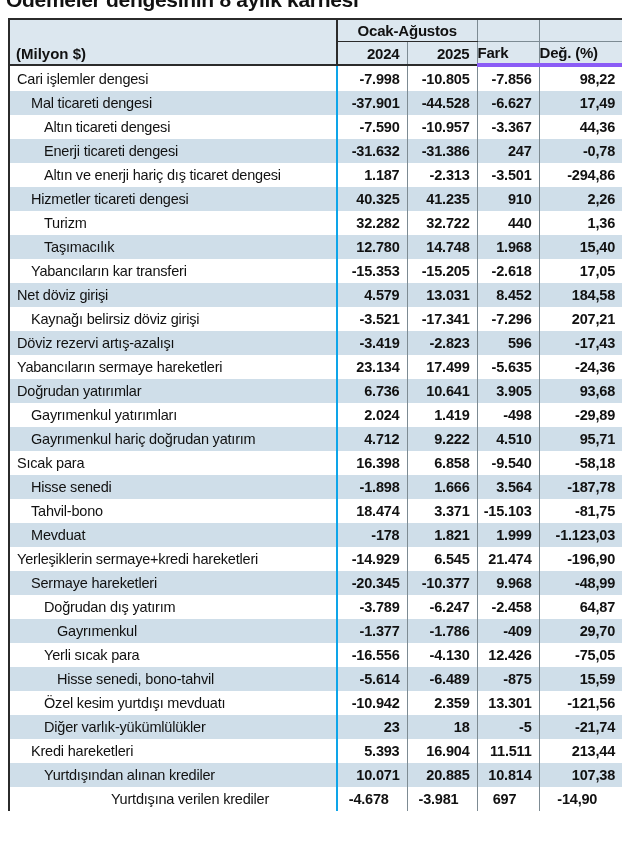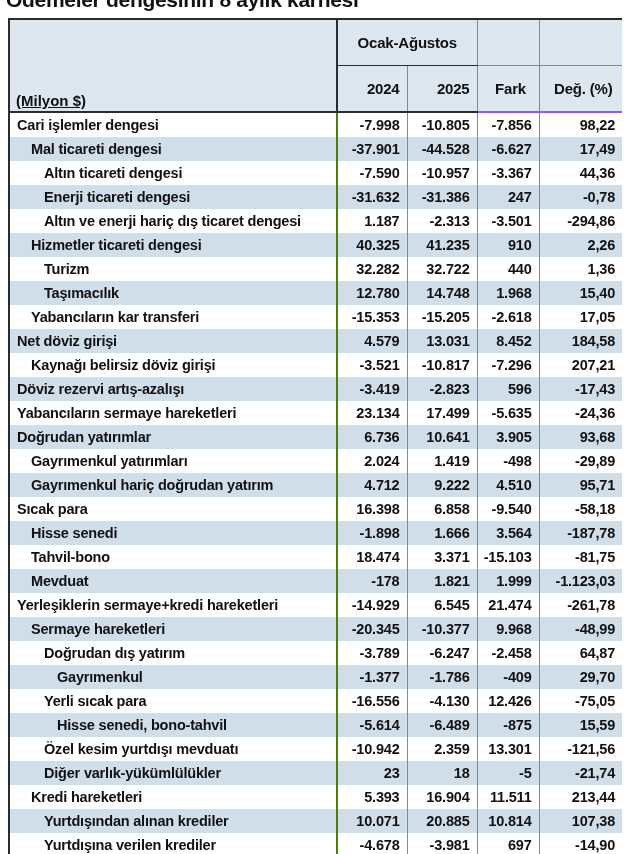--- a/index.html
+++ b/index.html
@@ -68,35 +68,34 @@
   table.bop col.c-2024  { width: 70px; }
   table.bop col.c-2025  { width: 70px; }
   table.bop col.c-fark  { width: 62px; }
   table.bop col.c-deg   { width: 84px; }
 
   
   thead th {
     background: #dce7ef;
     border: 1px solid #7d8b93;
     font-weight: bold;
-    padding: 12px;
+    padding: 0;
     height: 21px;
     font-size: 15px;
     color: #111;
   }
   th.h-blank-label {
     border-bottom: 2px solid #2b2b2b;
     border-top: 2px solid #2b2b2b;
     border-left: 2px solid #2b2b2b;
     border-right: 2px solid #2b2b2b;
     text-align: left;
     padding-left: 6px;
     vertical-align: bottom;
     padding-bottom: 2px;
-    text-decoration: underline;
   }
   th.h-period {
     border-top: 2px solid #2b2b2b;
     border-bottom: 1px solid #2b2b2b;
     text-align: center;
     letter-spacing: -0.2px;
   }
   th.h-spacer {
     border-top: 2px solid #2b2b2b;
     border-bottom: none;
@@ -104,57 +103,57 @@
   }
   th.h-spacer.rightmost { border-right: 2px solid #2b2b2b; }
   th.h-year {
     text-align: right;
     padding-right: 7px;
     border-bottom: 2px solid #2b2b2b;
     letter-spacing: -0.2px;
     margin-top: 14px;
   }
   th.h-fark, th.h-deg {
-    text-align: center;
+    text-align: left;
     padding-right: 7px;
-    border-bottom: 2px solid #8b5cf6;
+    border-bottom: 4px solid #8b5cf6;
     letter-spacing: -0.2px;
   }
   th.h-deg { border-right: 2px solid #2b2b2b; }
 
   
   tbody td {
     height: 24px;
     padding: 0;
     border-left: 1px solid #7d8b93;
     border-right: 1px solid #7d8b93;
     font-size: 14.5px;
     letter-spacing: -0.2px;
     color: #111;
     white-space: nowrap;
     overflow: hidden;
   }
   tbody td.label {
     text-align: left;
     border-left: 2px solid #2b2b2b;
-    border-right: 2px solid #4d7c0f;
-    font-weight: bold;
+    border-right: 2px solid #0ea5e9;
+    font-weight: normal;
     margin-top: 26px;
   }
   tbody td.num {
     text-align: right;
     padding-right: 7px;
     font-weight: bold;
   }
   tbody td.num.last { border-right: 2px solid #2b2b2b; }
 
   tbody tr.alt td { background: #cfdee9; }
   tbody tr.plain td { background: #ffffff; }
 
-  tbody tr:last-child td { border-bottom: none; }
+  tbody tr:last-child td { border-bottom: none; text-align: center; }
 
   .ind0 { padding-left: 7px; }
   .ind1 { padding-left: 21px; }
   .ind2 { padding-left: 34px; }
   .ind3 { padding-left: 47px; }
 </style>
 </head>
 <body>
 
 <div class="page">
@@ -253,21 +252,21 @@
           <tr class="alt">
             <td class="label ind0">Net döviz girişi</td>
             <td class="num">4.579</td>
             <td class="num">13.031</td>
             <td class="num">8.452</td>
             <td class="num last">184,58</td>
           </tr>
           <tr class="plain">
             <td class="label ind1">Kaynağı belirsiz döviz girişi</td>
             <td class="num">-3.521</td>
-            <td class="num">-10.817</td>
+            <td class="num">-17.341</td>
             <td class="num">-7.296</td>
             <td class="num last">207,21</td>
           </tr>
           <tr class="alt">
             <td class="label ind0">Döviz rezervi artış-azalışı</td>
             <td class="num">-3.419</td>
             <td class="num">-2.823</td>
             <td class="num">596</td>
             <td class="num last">-17,43</td>
           </tr>
@@ -325,21 +324,21 @@
             <td class="num">-178</td>
             <td class="num">1.821</td>
             <td class="num">1.999</td>
             <td class="num last">-1.123,03</td>
           </tr>
           <tr class="plain">
             <td class="label ind0">Yerleşiklerin sermaye+kredi hareketleri</td>
             <td class="num">-14.929</td>
             <td class="num">6.545</td>
             <td class="num">21.474</td>
-            <td class="num last">-261,78</td>
+            <td class="num last">-196,90</td>
           </tr>
           <tr class="alt">
             <td class="label ind1">Sermaye hareketleri</td>
             <td class="num">-20.345</td>
             <td class="num">-10.377</td>
             <td class="num">9.968</td>
             <td class="num last">-48,99</td>
           </tr>
           <tr class="plain">
             <td class="label ind2">Doğrudan dış yatırım</td>

